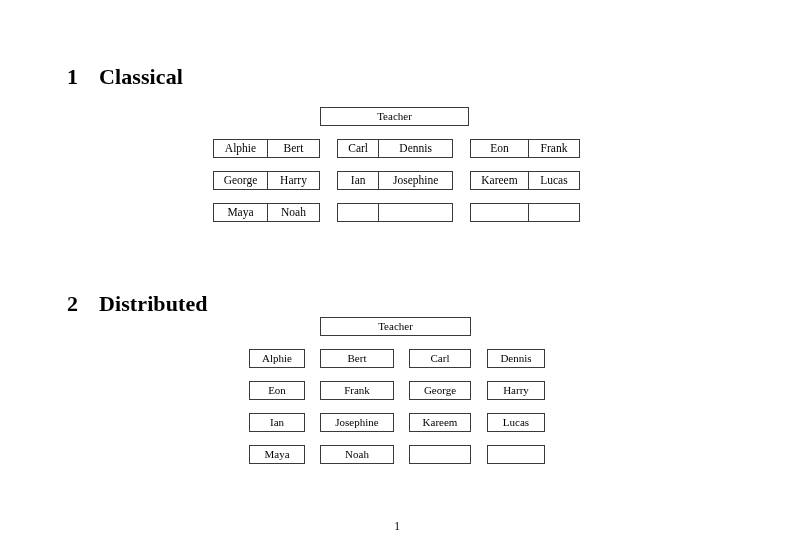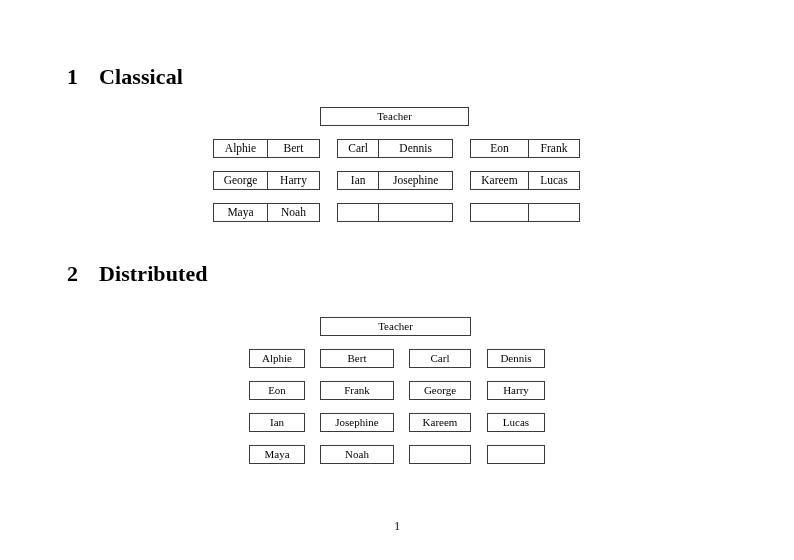--- a/index.html
+++ b/index.html
@@ -31,21 +31,21 @@
     font-weight: bold;
     letter-spacing: 0.1px;
     white-space: nowrap;
     line-height: 1;
   }
   .section-heading .sec-num {
     display: inline-block;
     width: 32px;
   }
   #heading-classical   { left: 67px;  top: 66px; }
-  #heading-distributed { left: 67px;  top: 263px; }
+  #heading-distributed { left: 67px;  top: 293px; }
 
   
   .box {
     position: absolute;
     box-sizing: border-box;
     border: 1px solid #3a3a3a;
     background: #ffffff;
     height: 19px;
     line-height: 17px;
     font-size: 11px;

